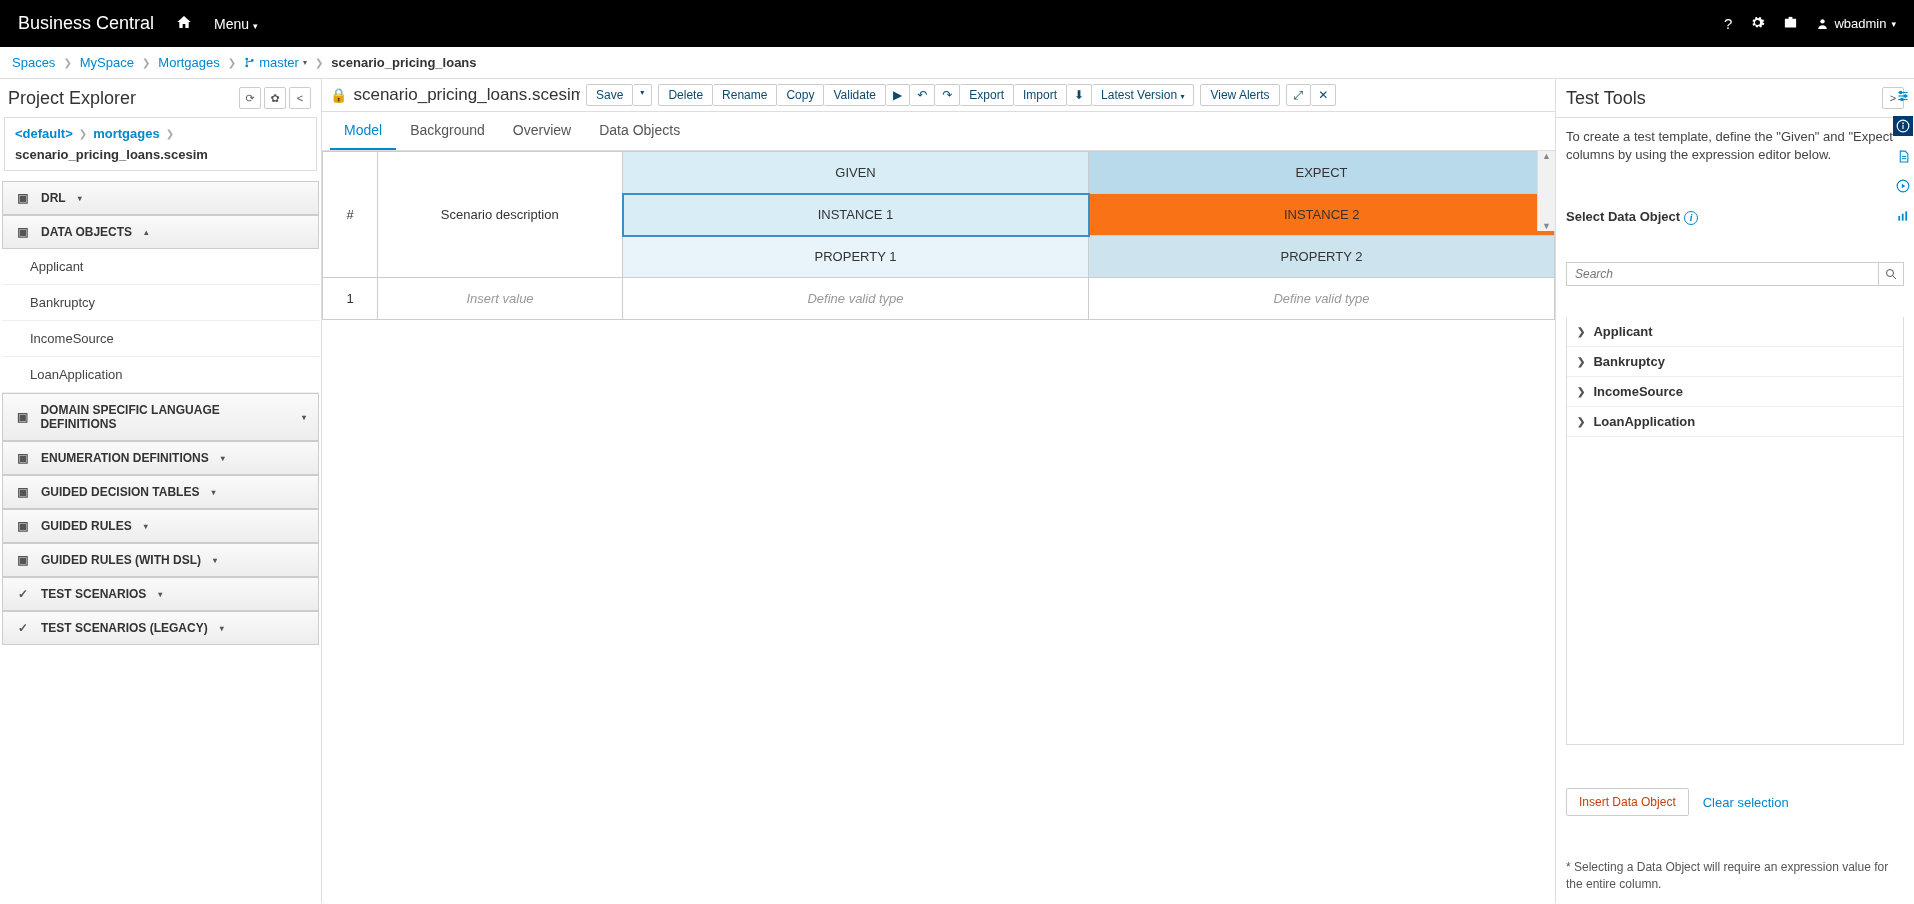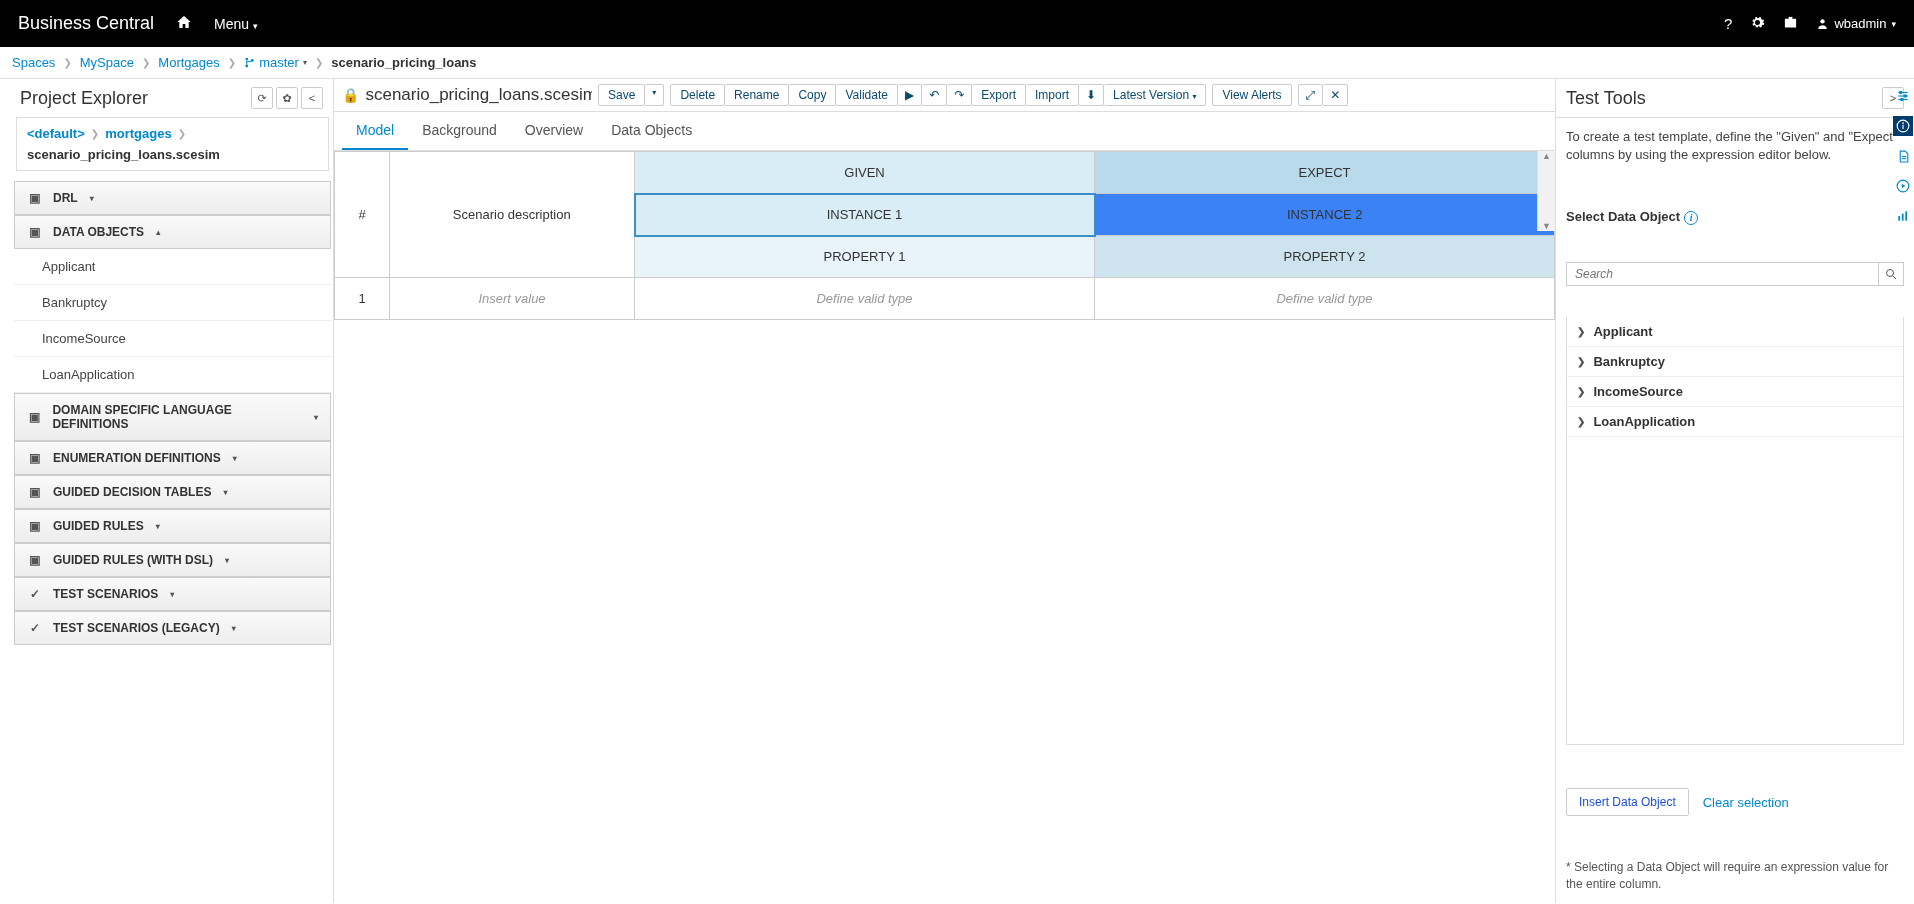--- a/index.html
+++ b/index.html
@@ -16,21 +16,21 @@
 .user-dd { font-size: 13px; display: flex; align-items: center; gap: 5px; }
 
 
 .breadcrumb-bar { border-bottom: 1px solid #ddd; padding: 8px 12px; font-size: 13px; display: flex; align-items: center; gap: 8px; }
 .breadcrumb-bar a { color: #0088ce; text-decoration: none; cursor: pointer; }
 .bc-sep { color: #aaa; font-size: 10px; }
 .bc-current { color: #333; font-weight: bold; }
 .bc-branch { display: inline-flex; align-items: center; gap: 4px; color: #0088ce; cursor: pointer; }
 
 
-.main { display: flex; height: calc(100vh - 47px - 33px); margin-left: 12px; }
+.main { display: flex; height: calc(100vh - 47px - 33px); }
 
 
 .left-panel { width: 322px; border-right: 1px solid #ddd; display: flex; flex-direction: column; }
 .panel-hdr { display: flex; align-items: center; justify-content: space-between; padding: 8px 10px 8px 8px; }
 .panel-hdr h3 { font-size: 18px; font-weight: 400; }
 .hdr-btns { display: flex; gap: 3px; }
 .small-btn { width: 22px; height: 22px; border: 1px solid #ccc; background: #fff; border-radius: 2px; display: inline-flex; align-items: center; justify-content: center; font-size: 11px; cursor: pointer; color: #555; }
 .path-bar { background: #fff; border: 1px solid #ddd; padding: 8px 10px; margin: 0 4px 10px 4px; font-size: 13px; display: flex; flex-wrap: wrap; gap: 6px; align-items: center; }
 .path-bar a { color: #0088ce; text-decoration: none; cursor: pointer; font-weight: bold; }
 .path-current { font-weight: bold; }
@@ -58,42 +58,42 @@
 .ed-tab.active { color: #0088ce; border-bottom-color: #0088ce; }
 
 .grid-wrap { flex: 1; overflow: auto; position: relative; }
 .scen-table { border-collapse: collapse; width: 100%; table-layout: fixed; }
 .scen-table td, .scen-table th { border: 1px solid #ccc; padding: 5px 8px; text-align: center; font-size: 13px; height: 42px; }
 .col-idx { width: 55px; }
 .col-desc { width: 245px; }
 .hdr-given { background: #d9edf7; font-weight: 400; }
 .hdr-expect { background: #b8daea; font-weight: 400; }
 .cell-inst1 { background: #d9edf7; border: 2px solid #3b8fc5 !important; }
-.cell-inst2 { background: #3b82f6; }
+.cell-inst2 { background: #f97316; }
 .cell-prop1 { background: #e8f3fa; }
 .cell-prop2 { background: #cde4ef; }
 .placeholder { color: #999; font-style: italic; }
 .scroll-stub { position: absolute; right: 0; top: 0; width: 18px; height: 80px; background: #f1f1f1; border-left:1px solid #ddd; display:flex; flex-direction:column; align-items:center; justify-content:space-between; font-size:9px; color:#888;}
 
 
 .right-panel { width: 358px; display: flex; flex-direction: column; }
 .rp-hdr { display: flex; align-items: center; justify-content: space-between; padding: 8px 10px; border-bottom: 1px solid #ddd; }
 .rp-hdr h3 { font-size: 18px; font-weight: 400; }
 .rp-body { padding: 10px; font-size: 13px; flex: 1; display:flex; flex-direction:column;gap:31px; }
 .rp-desc { color: #444; margin-bottom: 14px; line-height: 1.4; }
 .rp-label { font-weight: bold; margin-bottom: 6px; }
 .info-icon { display:inline-flex; width:14px; height:14px; border:1px solid #0088ce; color:#0088ce; border-radius:50%; align-items:center; justify-content:center; font-size:10px; margin-left:4px; font-style: italic; font-family: serif; }
 .search-row { display:flex; margin-bottom:0; }
 .search-row input { flex:1; border:1px solid #ccc; padding:4px 8px; font-size:12px; font-style: italic; color:#888; border-right:none; }
 .search-row .sbtn { border:1px solid #ccc; width:26px; display:flex; align-items:center; justify-content:center; background:#fff; cursor:pointer; }
 .do-list { border:1px solid #ddd; border-top:none; flex:1; min-height:400px; }
 .do-item { padding:7px 10px; border-bottom:1px solid #eee; display:flex; align-items:center; gap:8px; font-weight:bold; cursor:pointer; }
 .do-item .chev { font-size:10px; color:#555; }
 .rp-actions { display:flex; align-items:center; gap:14px; margin-top:12px; }
-.rp-actions .btn { padding:6px 12px; color:#1d4ed8; }
+.rp-actions .btn { padding:6px 12px; color:#c2410c; }
 .clear-link { color:#0088ce; cursor:pointer; font-size:13px; }
 .rp-foot { font-size:12px; color:#555; margin-top:12px; line-height:1.4; }
 
 
 .icon-rail { position: fixed; right: 0; top: 80px; width: 22px; display:flex; flex-direction:column; gap:10px; align-items:center; padding-top:6px; }
 .rail-icon { width:20px; height:20px; display:flex; align-items:center; justify-content:center; font-size:13px; color:#0088ce; cursor:pointer; }
 .rail-icon.active { background:#003b6f; color:#fff; }
 </style>
 </head>
 <body>

